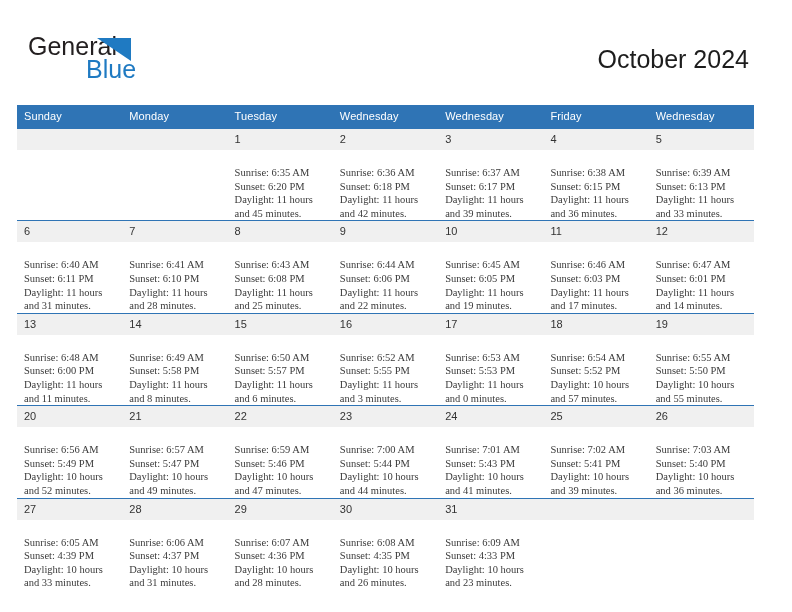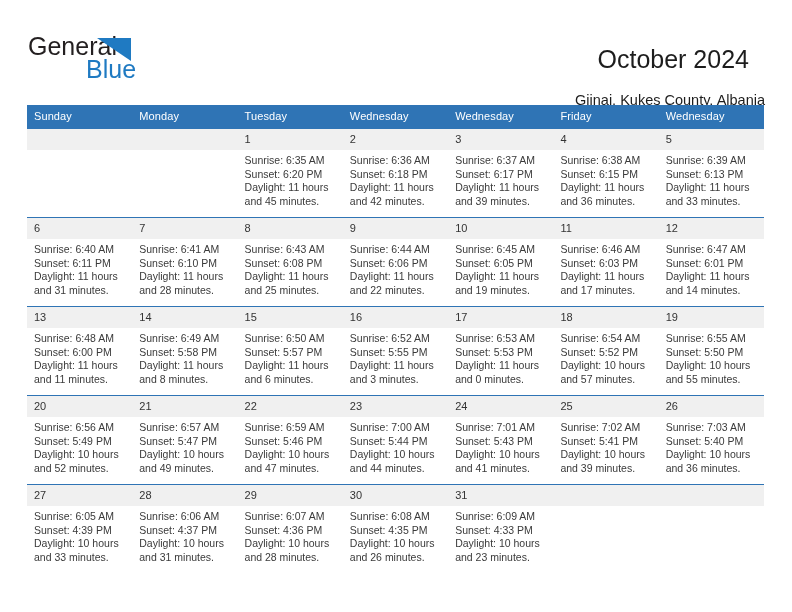--- a/index.html
+++ b/index.html
@@ -55,21 +55,21 @@
     font-size: 14.5px;
     color: #1d1d1d;
     line-height: 20px;
     margin-top: 7px;
     white-space: nowrap;
   }
 
   
   .calendar {
     position: absolute;
-    left: 27px;
+    left: 17px;
     top: 105px;
     width: 737px;
     border-collapse: collapse;
     table-layout: fixed;
   }
   .calendar col { width: 105.28px; }
 
   thead th {
     background: #2f74b5;
     color: #ffffff;
@@ -96,24 +96,25 @@
     background: #f0f0f0;
     font-size: 11px;
     color: #333333;
     line-height: 13px;
     padding: 4px 0 4px 7px;
     height: 13px;
   }
   .daynum.empty { color: transparent; }
 
   .details {
-    padding: 4px 5px 0 7px;
+    padding: 16px 5px 0 7px;
     font-size: 10.5px;
     color: #3a3a3a;
     line-height: 13.6px;
+    font-family: Liberation Serif, serif;
   }
   .details div { white-space: nowrap; }
   .details .wrapline { white-space: normal; }
 </style>
 </head>
 <body>
 
 <div class="page">
 
   <div class="header">
@@ -121,21 +122,20 @@
     <div class="brand">
       <svg class="brand-svg" width="230" height="60" viewBox="0 0 230 60">
         <text id="brand-l1" x="0" y="27" font-family="'Liberation Sans', sans-serif" font-size="25" fill="#231f20">General</text>
         <text id="brand-l2" x="58" y="50" font-family="'Liberation Sans', sans-serif" font-size="25" fill="#1f7ac2">Blue</text>
         <polygon points="69,10 103,10 103,33" fill="#1f7ac2"></polygon>
       </svg>
     </div>
 
     <div class="title-block">
       <div class="cal-title">October 2024</div>
-      <div class="cal-subtitle">Gjinaj, Kukes County, Albania</div>
     </div>
 
   </div>
 
   <table class="calendar">
     <colgroup>
       <col>
         <col>
         <col>
         <col>

